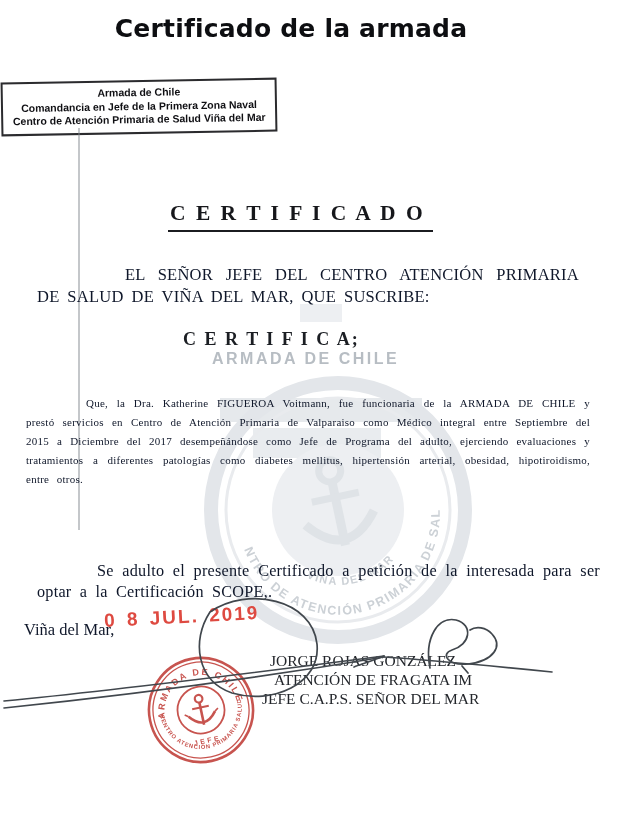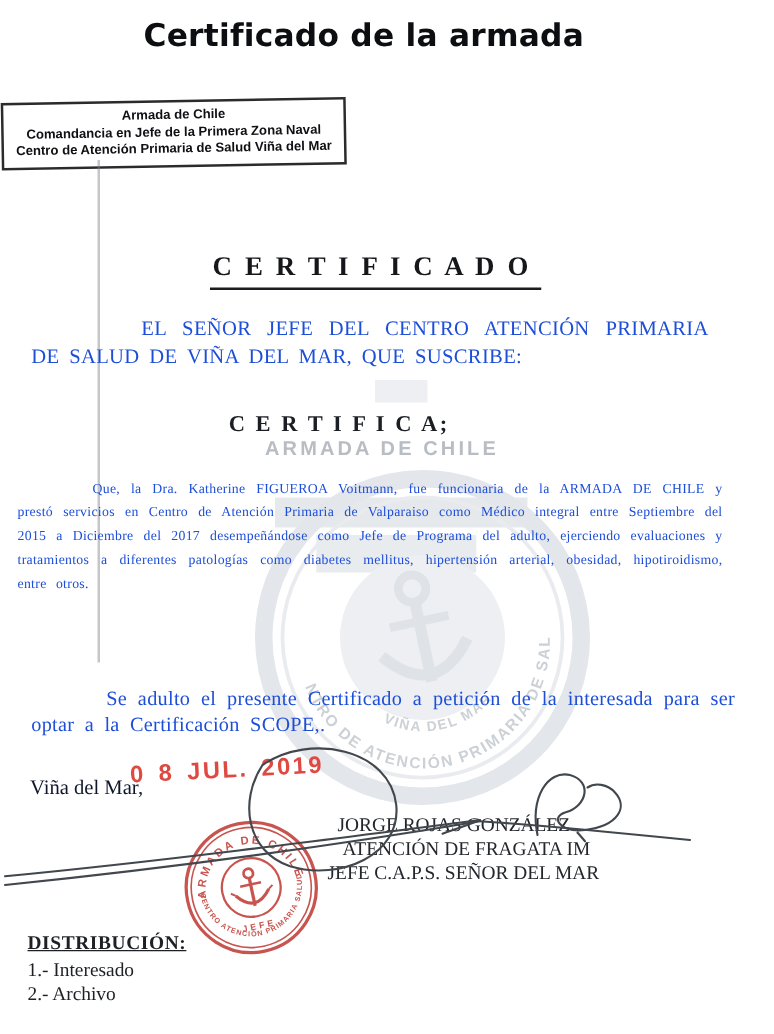--- a/index.html
+++ b/index.html
@@ -26,21 +26,21 @@
     position:absolute;left:78px;top:128px;width:2px;height:402px;
     background:rgba(125,131,138,.45);z-index:1;
   }
   .cert-heading{
     position:absolute;left:168px;top:165px;z-index:2;
     font-size:21.5px;font-weight:bold;color:#16171b;
     letter-spacing:2.5px;white-space:pre;
     border-bottom:2.5px solid #1b1c20;padding:0 8px 4px 2px;margin-top:36px;
   }
   .para{
-    position:absolute;margin:0;z-index:2;color:#1d4ed8;
+    position:absolute;margin:12px;z-index:2;color:#0f172a;
     text-align:justify;letter-spacing:.25px;
   }
   .p1{left:25px;top:252px;width:542px;font-size:16.5px;line-height:22px;
       text-indent:88px;word-spacing:3.5px;}
   .certifica{
     position:absolute;left:183px;top:329px;z-index:2;color:#1b1e23;
     font-size:18px;font-weight:bold;letter-spacing:2px;white-space:pre;
   }
   .p2{left:14px;top:382px;width:564px;font-size:11px;line-height:18.9px;
       text-indent:60px;word-spacing:4.5px;}
@@ -174,19 +174,14 @@
       <path d="M 210 612 C 248 586 312 599 317 644 C 321 684 272 705 232 693 C 197 681 191 641 210 612"></path>
       <path d="M 4 701 C 120 690 260 672 384 656"></path>
       <path d="M 4 708 C 130 695 270 676 384 657"></path>
       <path d="M 384 656 C 372 661 362 664 354 667"></path>
       <path d="M 384 657 C 432 660 502 667 552 672"></path>
       <path d="M 430 668 C 424 638 438 616 456 620 C 474 625 470 645 452 650 C 440 654 448 666 468 664 C 494 661 503 646 492 634 C 486 627 476 626 470 630"></path>
       <path d="M 462 666 l 6 7"></path>
     </g>
   </svg>
 
-  <div class="distribution">
-    <div class="dist-label">DISTRIBUCIÓN:</div>
-    <div>1.- Interesado</div>
-    <div>2.- Archivo</div>
-  </div>
 
 </div>
 
 </body></html>

